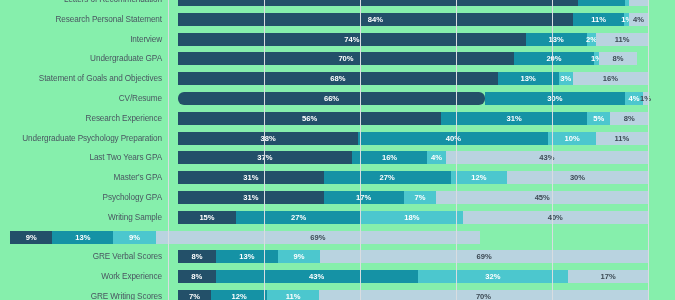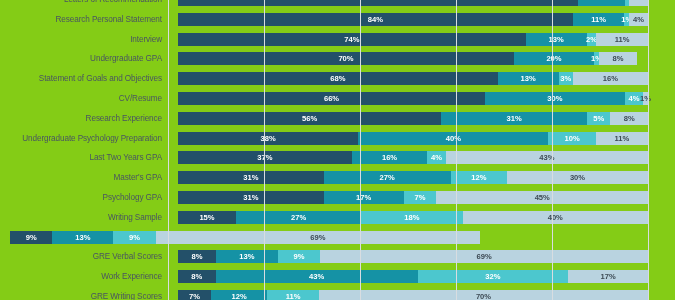--- a/index.html
+++ b/index.html
@@ -10,21 +10,21 @@
     width: 675px;
     height: 300px;
     overflow: hidden;
     background: #ffffff;
     font-family: "Liberation Sans", sans-serif;
   }
   #chart-root {
     position: relative;
     width: 675px;
     height: 300px;
-    background: #84cc16;
+    background: #86efac;
   }
   .rows-viewport {
     position: absolute;
     left: 0;
     top: 0;
     width: 675px;
     height: 300px;
     overflow: hidden;
   }
   .rows-inner {
@@ -179,21 +179,21 @@
               <span>3%</span>
             </div>
             <div class="seg s3" style="width: 76.8px;">
               <span>16%</span>
             </div>
           </div>
         </div>
         <div class="row">
           <div class="row-label">CV/Resume</div>
           <div class="bar-track">
-            <div class="seg s0" style="width: 316.8px;">
+            <div class="seg s0" style="width: 316.8px; border-radius: 6px;">
               <span>66%</span>
             </div>
             <div class="seg s1" style="width: 144px;">
               <span>30%</span>
             </div>
             <div class="seg s2" style="width: 19.2px;">
               <span>4%</span>
             </div>
             <div class="seg s3" style="width: 4.8px;">
               <span>1%</span>

